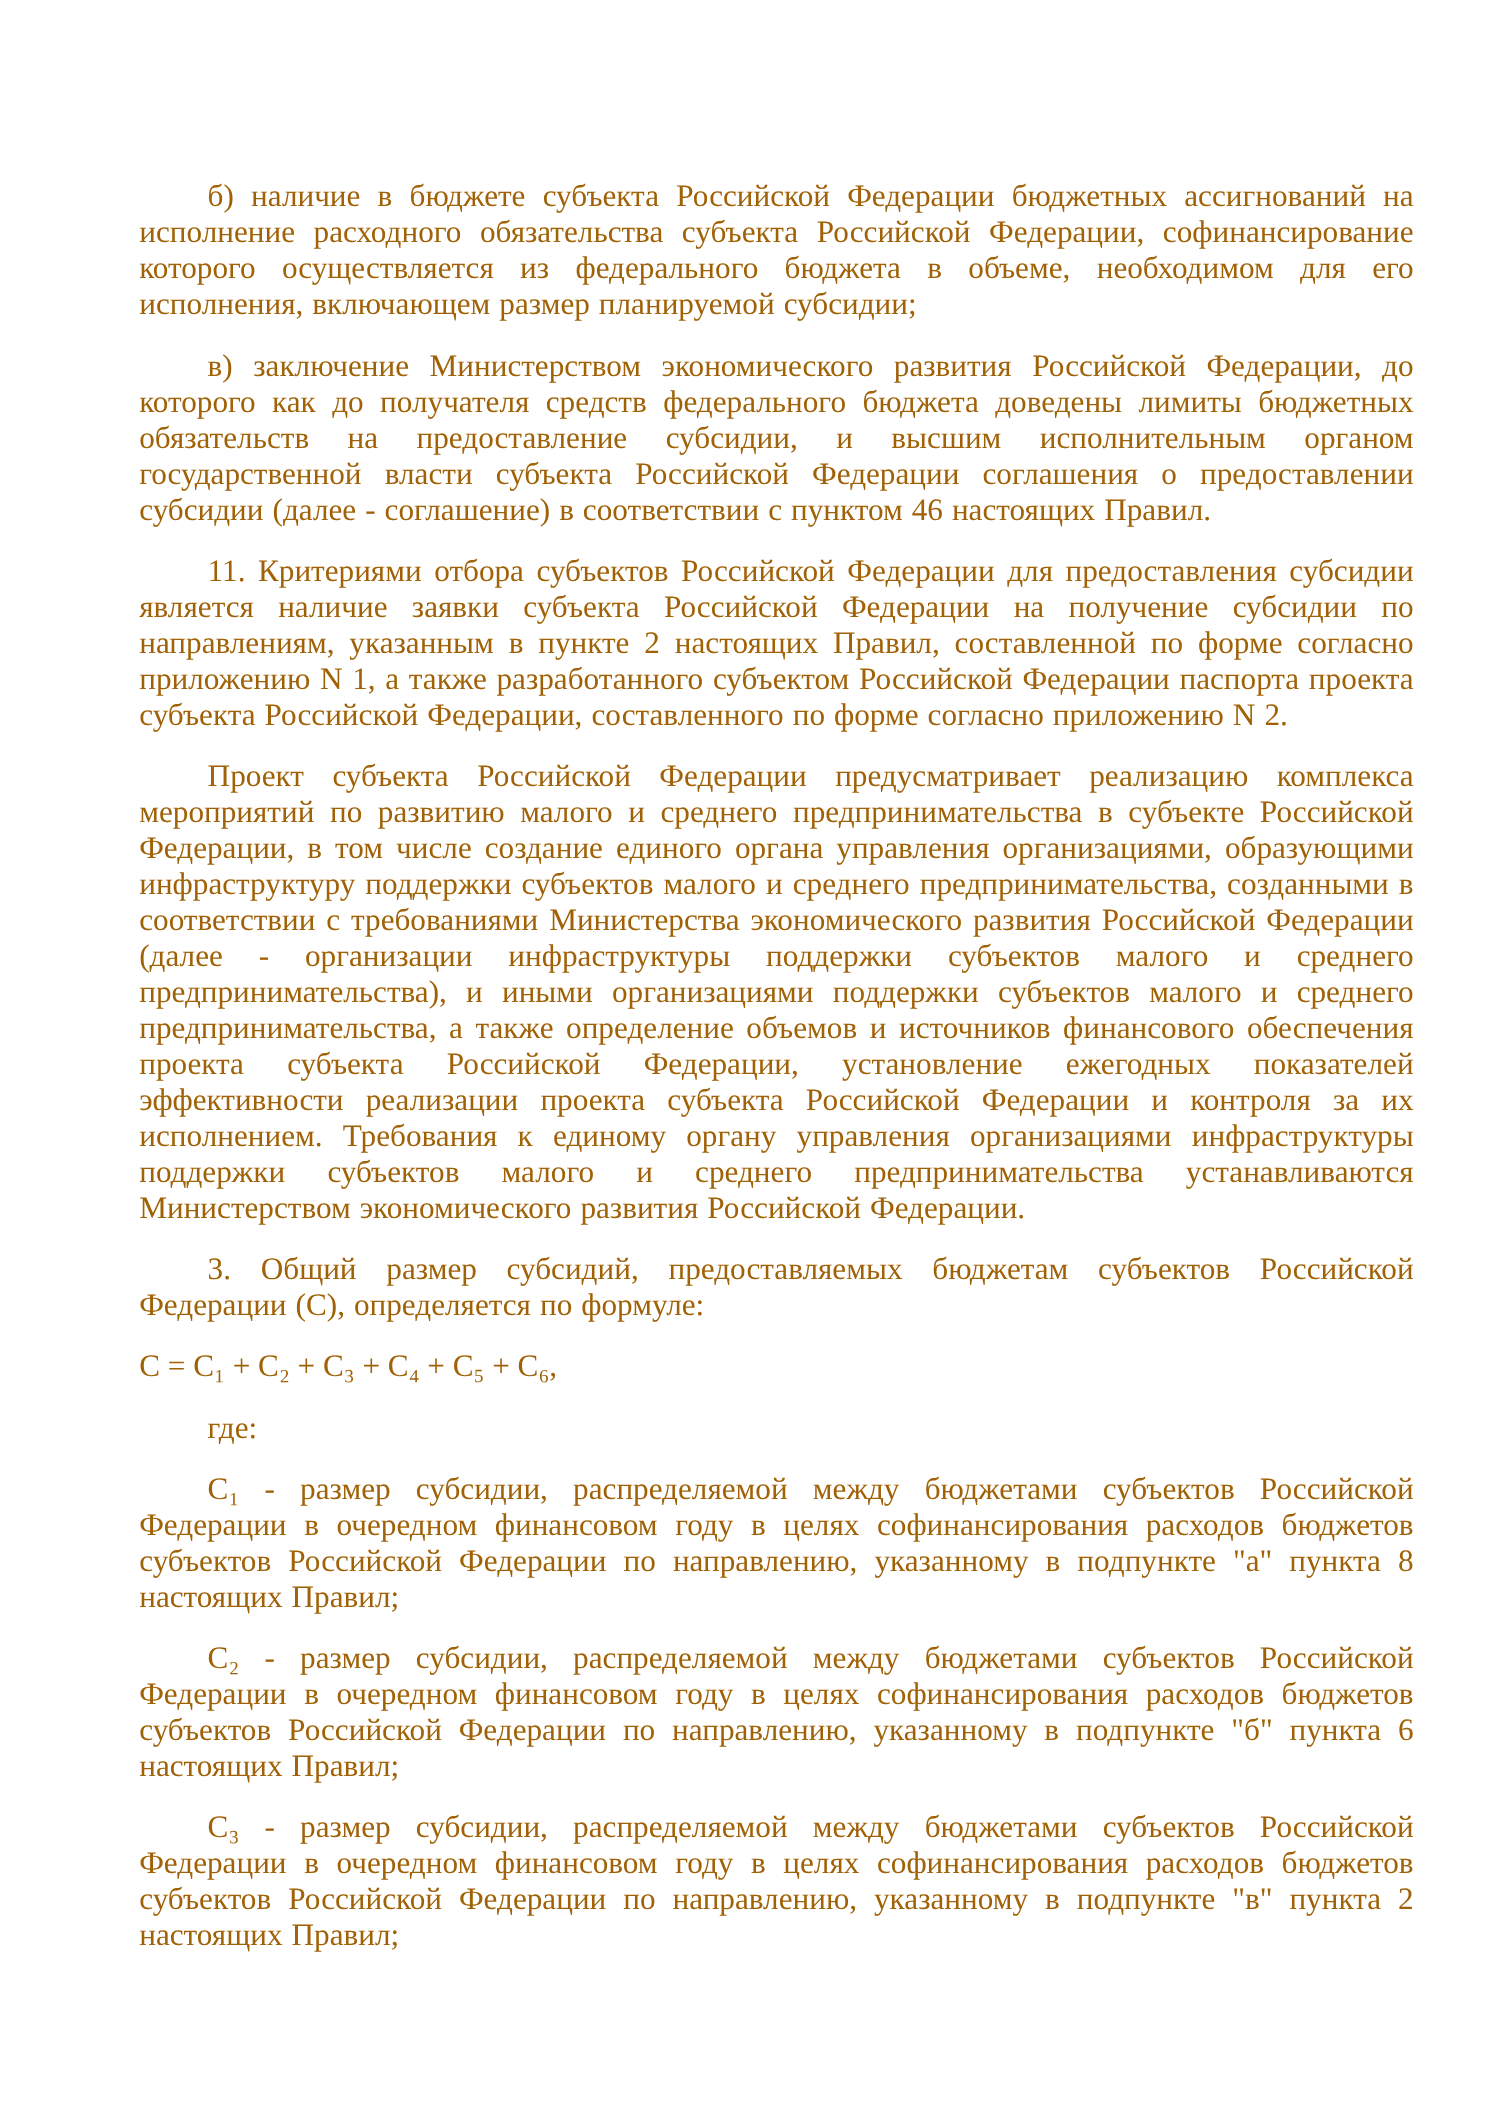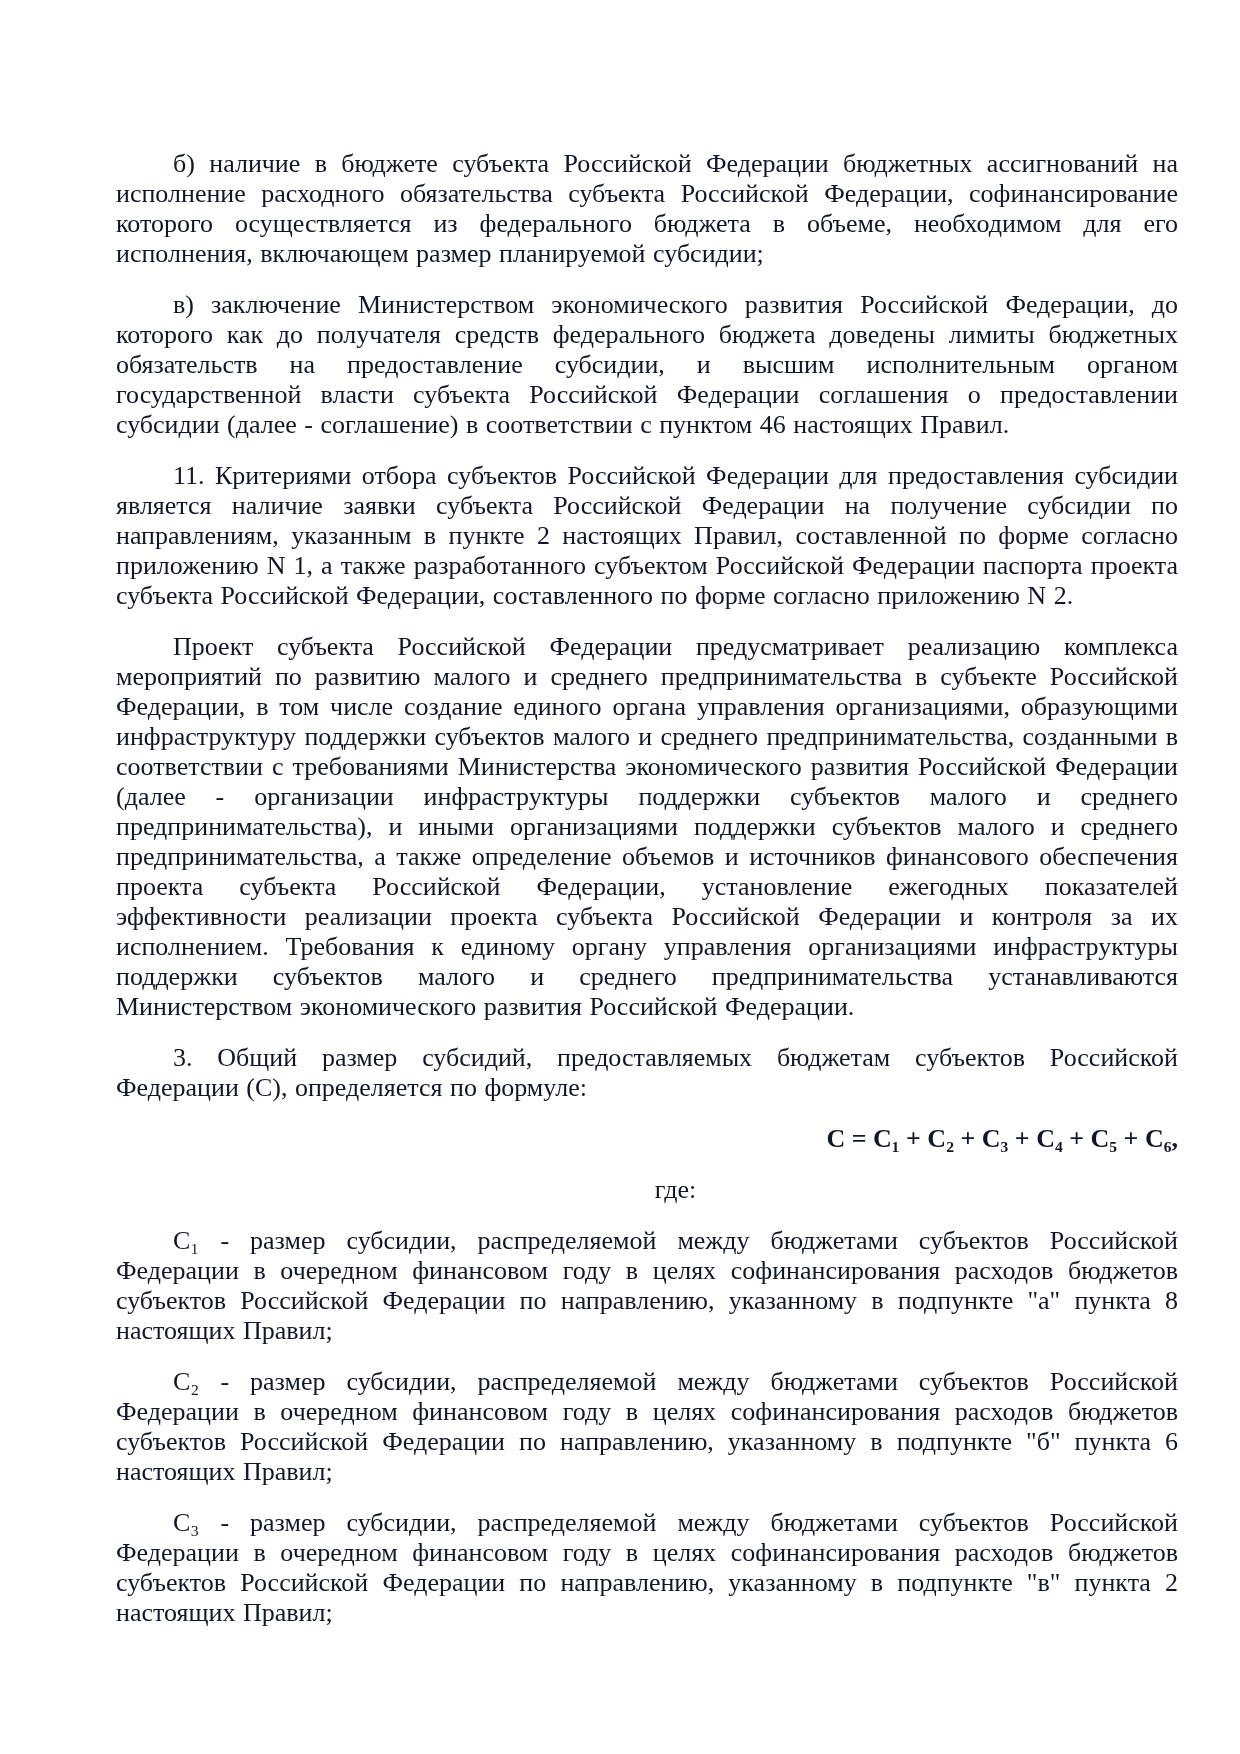--- a/index.html
+++ b/index.html
@@ -6,42 +6,41 @@
     margin: 0;
     padding: 0;
     background: #ffffff;
   }
   .page {
     position: relative;
     width: 1240px;
     height: 1754px;
     box-sizing: border-box;
     background: #ffffff;
-    color: #0f172a;
+    color: #a16207;
     padding: 149px 62px 0 116px;
     overflow: hidden;
     font-family: "Liberation Serif", "DejaVu Serif", serif;
     font-size: 26px;
     line-height: 30px;
   }
   .para {
     margin: 0 0 21px 0;
     text-align: justify;
     text-indent: 57px;
     word-spacing: 1px;
   }
   .formula {
     margin: 0 0 21px 0;
-    text-align: right;
+    text-align: left;
     text-indent: 0;
-    font-weight: bold;
   }
   .where {
     margin: 0 0 21px 0;
-    text-align: center;
+    text-align: left;
     text-indent: 57px;
   }
 </style>
 </head>
 <body>
 
 <div class="page">
   <p class="para">б) наличие в бюджете субъекта Российской Федерации бюджетных ассигнований на исполнение расходного обязательства субъекта Российской Федерации, софинансирование которого осуществляется из федерального бюджета в объеме, необходимом для его исполнения, включающем размер планируемой субсидии;</p>
 
   <p class="para">в) заключение Министерством экономического развития Российской Федерации, до которого как до получателя средств федерального бюджета доведены лимиты бюджетных обязательств на предоставление субсидии, и высшим исполнительным органом государственной власти субъекта Российской Федерации соглашения о предоставлении субсидии (далее - соглашение) в соответствии с пунктом 46 настоящих Правил.</p>

